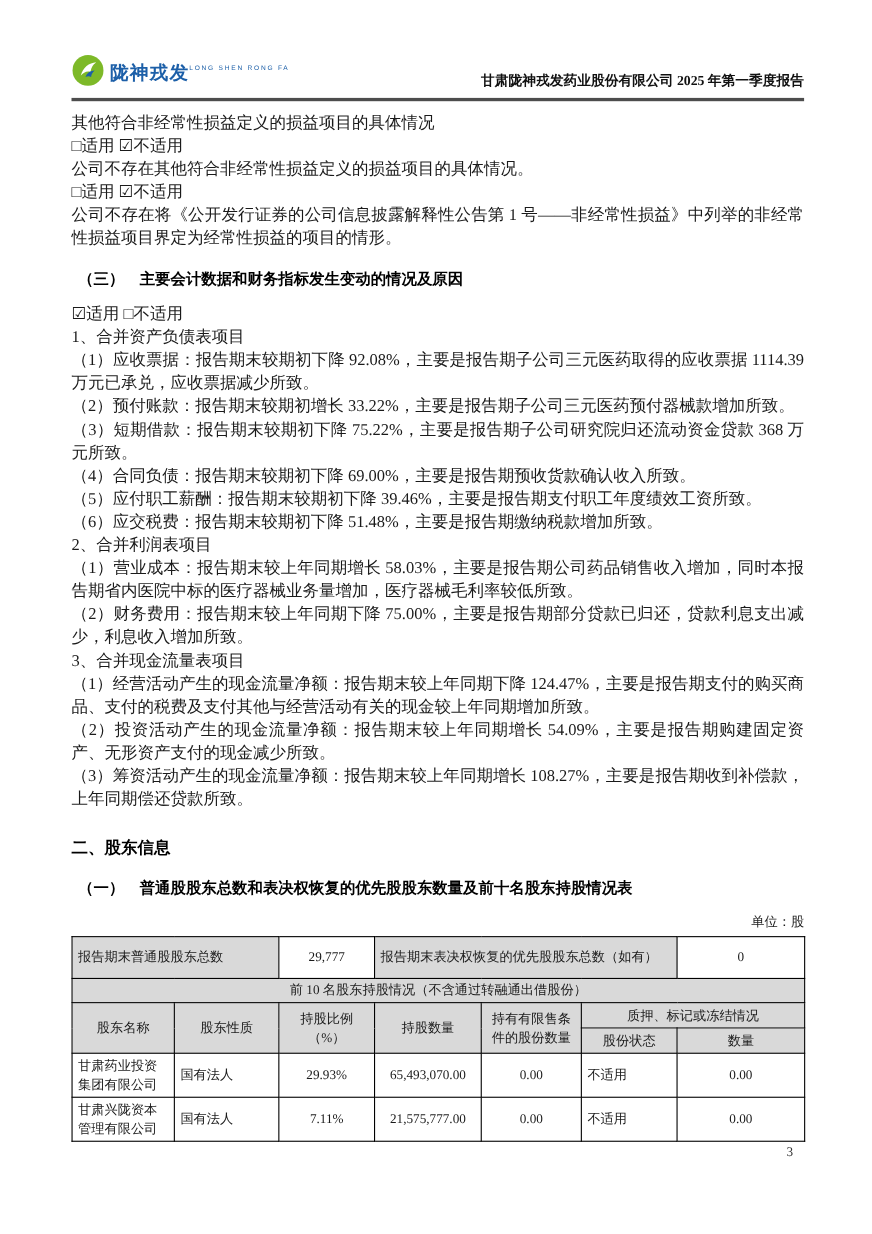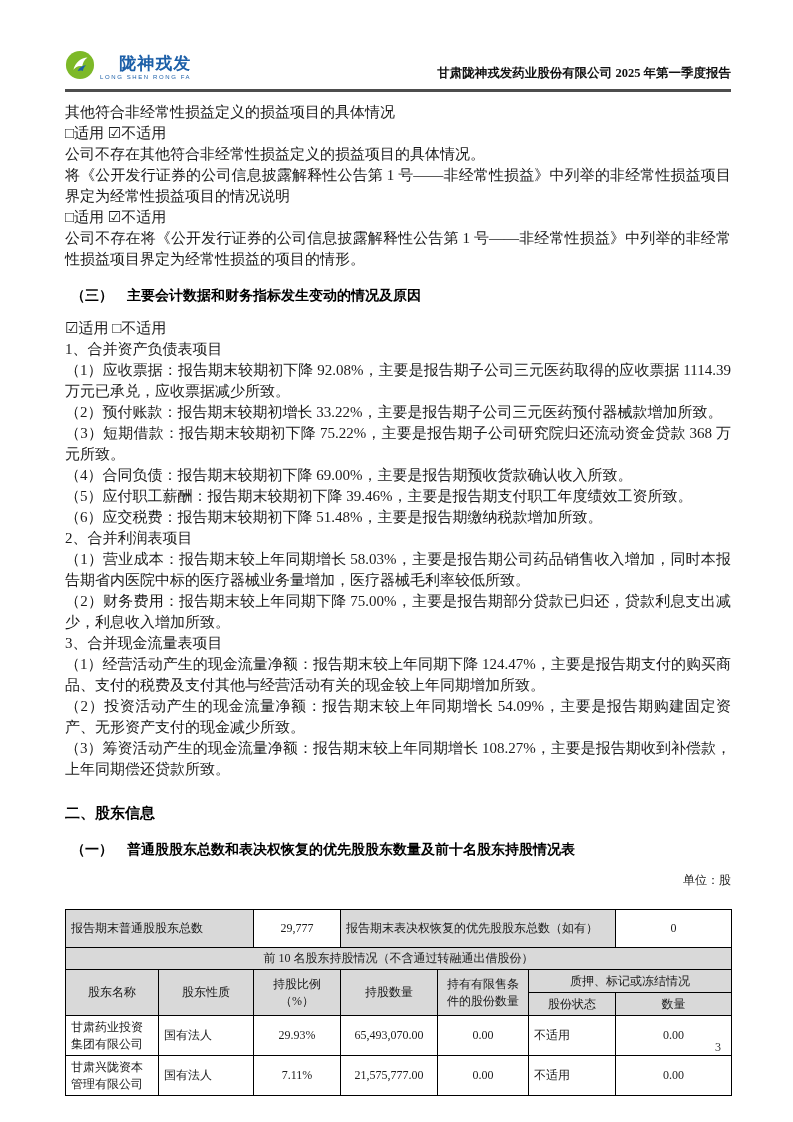--- a/index.html
+++ b/index.html
@@ -17,21 +17,21 @@
   }
 
   
   .hdr {
     display: flex;
     align-items: flex-end;
     justify-content: space-between;
     height: 34px;
   }
   .logo { display: flex; align-items: center; gap: 5px; }
-  .logo-text { display: flex; flex-direction: column; line-height: 1; align-items: flex-end; }
+  .logo-text { display: flex; flex-direction: row; line-height: 1; }
   .brand-cn {
     font-family: "Liberation Sans", "DejaVu Sans", sans-serif;
     font-weight: bold;
     font-size: 17px;
     letter-spacing: 1px;
     color: #1c5fa8;
   }
   .brand-en {
     font-family: "Liberation Sans", "DejaVu Sans", sans-serif;
     font-size: 6px;
@@ -71,21 +71,21 @@
     font-family: "Liberation Sans", "DejaVu Sans", sans-serif;
     font-weight: bold;
     font-size: 15px;
     color: #000;
     margin: 22px 0 8px 0;
     line-height: 22px;
   }
   .unit-note {
     font-size: 12px;
     text-align: right;
-    margin: 6px 0 20px 0;
+    margin: 6px 0 4px 0;
   }
 
   
   table.sh {
     width: 666px;
     table-layout: fixed;
     border-collapse: collapse;
     font-size: 12px;
   }
   table.sh td, table.sh th {
@@ -135,21 +135,20 @@
     </div>
     <div class="hdr-title">甘肃陇神戎发药业股份有限公司 2025 年第一季度报告</div>
   </header>
   <div class="hdr-rule"></div>
 
   <main>
 
     <p class="body">其他符合非经常性损益定义的损益项目的具体情况</p>
     <p class="body">□适用 ☑不适用</p>
     <p class="body">公司不存在其他符合非经常性损益定义的损益项目的具体情况。</p>
-    <p class="body">将《公开发行证券的公司信息披露解释性公告第 1 号——非经常性损益》中列举的非经常性损益项目界定为经常性损益项目的情况说明</p>
     <p class="body">□适用 ☑不适用</p>
     <p class="body">公司不存在将《公开发行证券的公司信息披露解释性公告第 1 号——非经常性损益》中列举的非经常性损益项目界定为经常性损益的项目的情形。</p>
 
     <h3 class="sub-heading">（三）　主要会计数据和财务指标发生变动的情况及原因</h3>
     <p class="body">☑适用 □不适用</p>
     <p class="body">1、合并资产负债表项目</p>
     <p class="body">（1）应收票据：报告期末较期初下降 92.08%，主要是报告期子公司三元医药取得的应收票据 1114.39 万元已承兑，应收票据减少所致。</p>
     <p class="body">（2）预付账款：报告期末较期初增长 33.22%，主要是报告期子公司三元医药预付器械款增加所致。</p>
     <p class="body">（3）短期借款：报告期末较期初下降 75.22%，主要是报告期子公司研究院归还流动资金贷款 368 万元所致。</p>
     <p class="body">（4）合同负债：报告期末较期初下降 69.00%，主要是报告期预收货款确认收入所致。</p>

